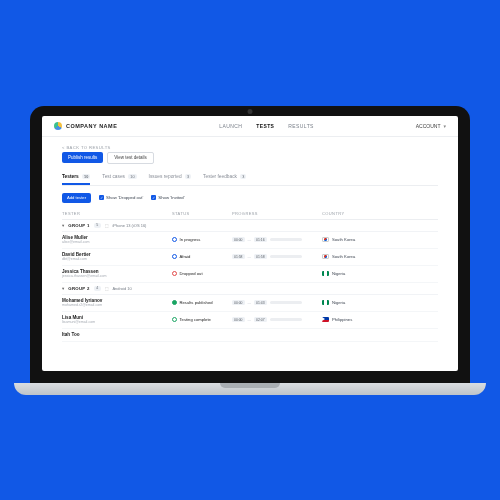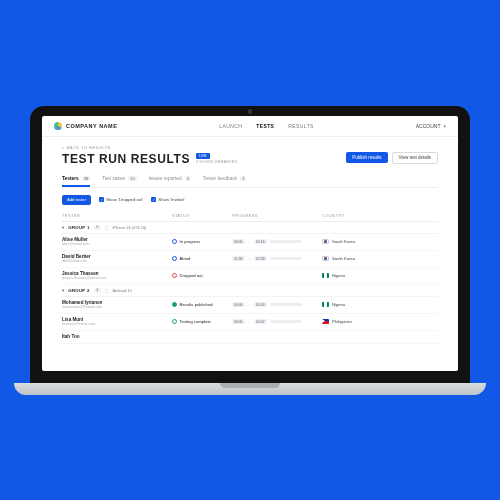--- a/index.html
+++ b/index.html
@@ -88,27 +88,20 @@
           <div class="acct">
             <span>ACCOUNT</span>
             <span class="chev">▾</span>
           </div>
         </div>
 
         <div class="page">
           <div class="back">&lt; BACK TO RESULTS</div>
 
           <div class="titlebar">
-            <div class="titleleft">
-              <h1>TEST RUN RESULTS</h1>
-              <div class="badgecol">
-                <span class="badge">LIVE</span>
-                <span class="subtime">3 HOURS REMAINING</span>
-              </div>
-            </div>
             <div class="rbtns">
               <span class="btn-primary">Publish results</span>
               <span class="btn-outline">View test details</span>
             </div>
           </div>
 
           <div class="tabs">
             <div class="tab active">
               <span>Testers</span>
               <span class="count">10</span>

